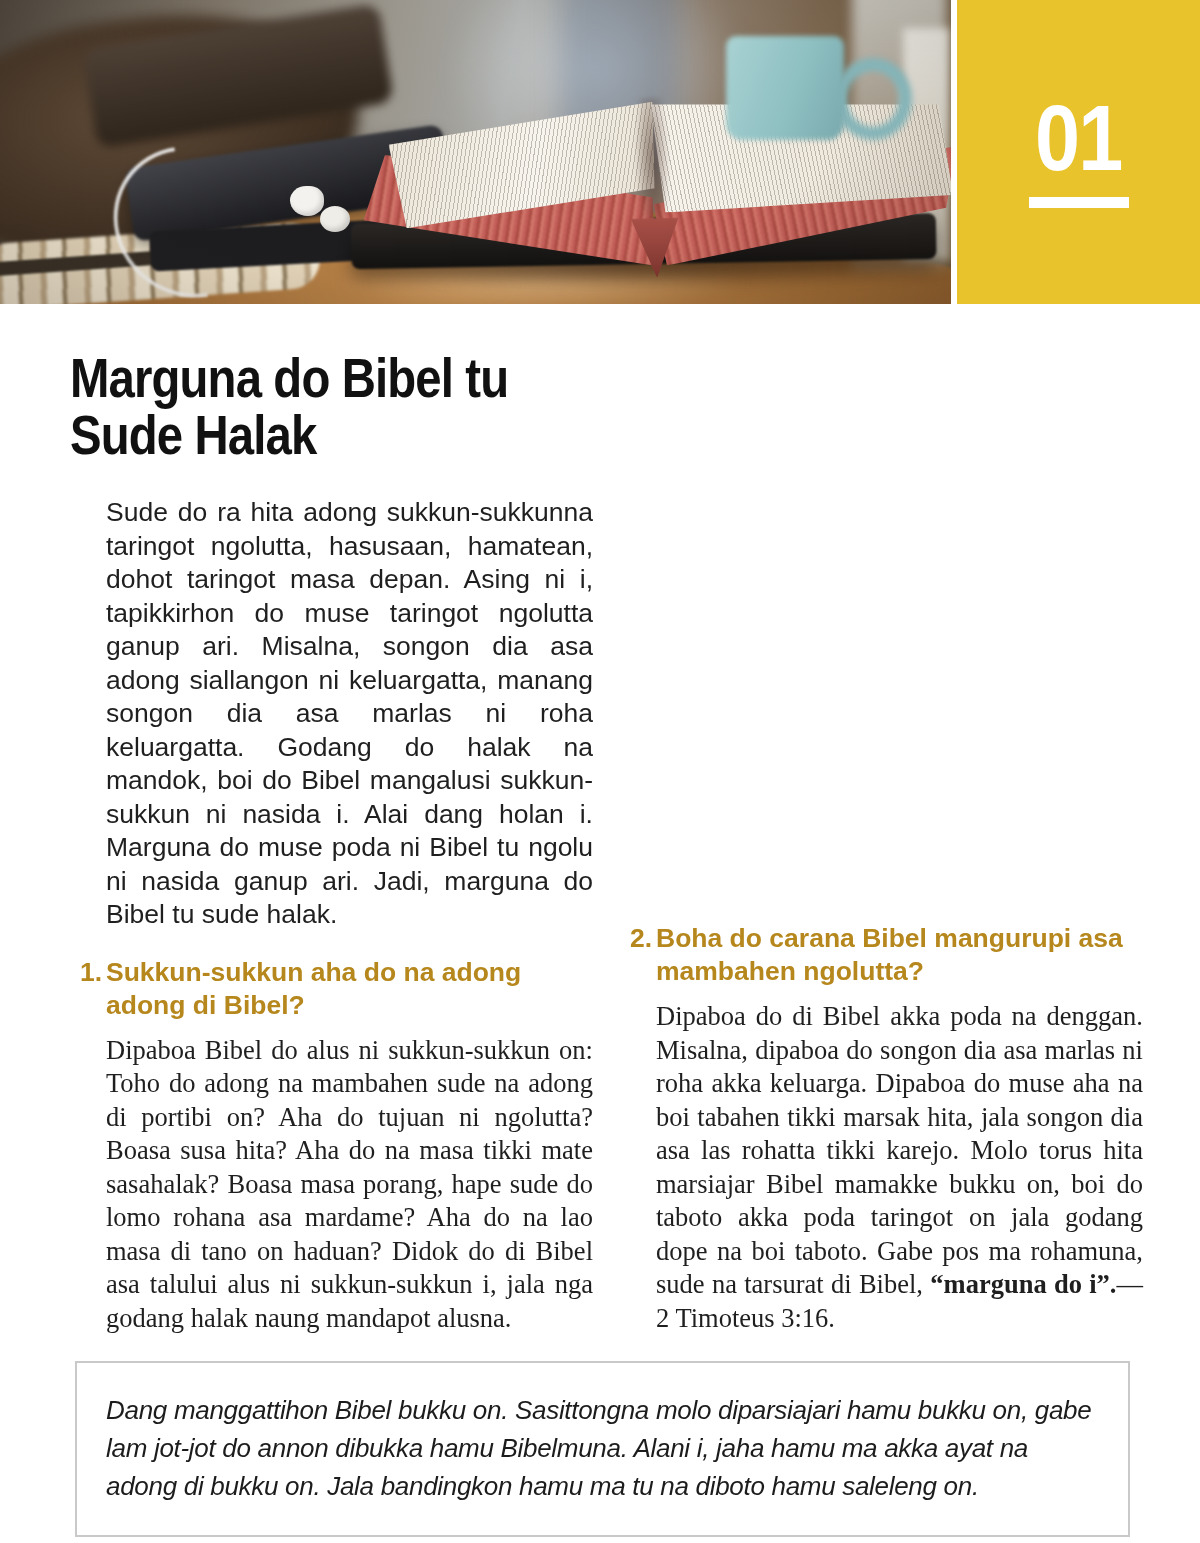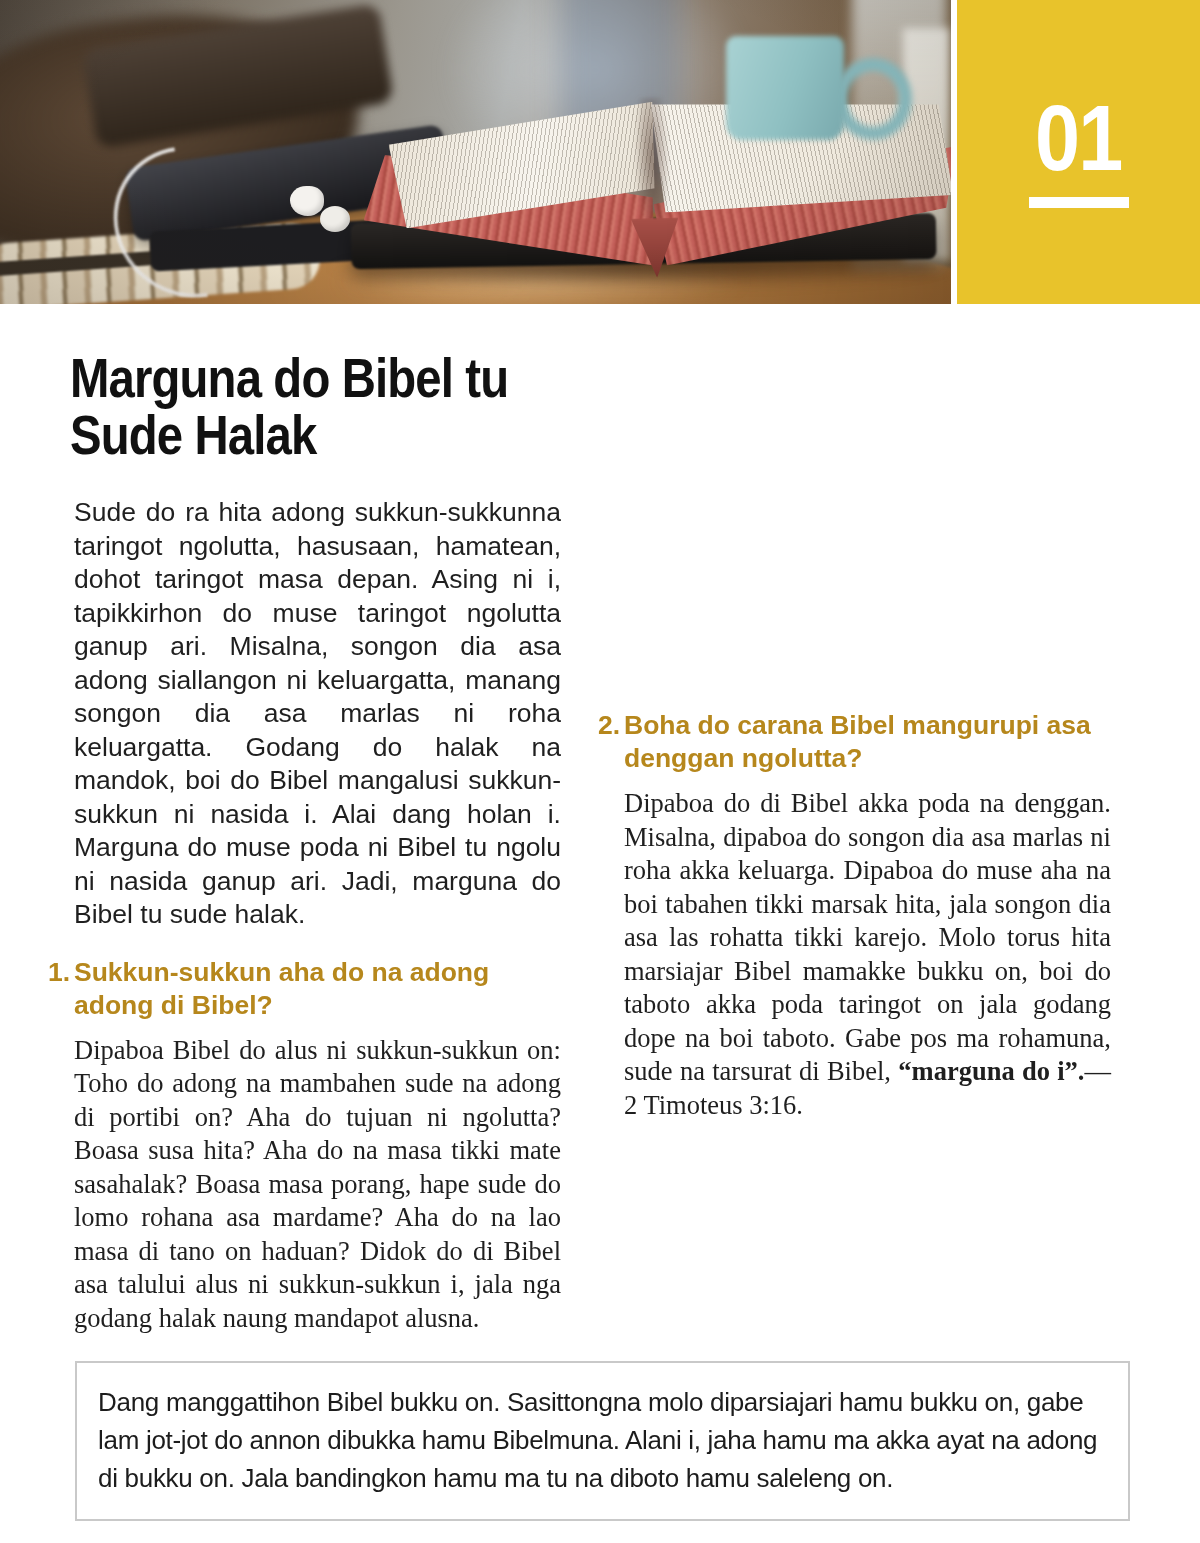--- a/index.html
+++ b/index.html
@@ -84,42 +84,42 @@
   .chapter-underline { margin-top:13px; width:100px; height:11px; background:#ffffff; }
 
   
   .title {
     margin:46px 0 0 70px; width:640px;
     font-size:55px; line-height:57px; font-weight:bold; color:#111111;
     letter-spacing:-1px; transform:scaleX(.86); transform-origin:left top;
   }
 
   
-  .columns { display:flex; gap:37px; margin:32px 65px 0 48px; min-height:688px; align-items:center; }
+  .columns { display:flex; gap:37px; margin:32px 65px 0 80px; min-height:688px; align-items:flex-end; }
   .col { width:513px; flex:none; }
   .body-par {
     margin:0 0 24px 26px; font-size:26.5px; line-height:33.5px;
     text-align:justify; color:var(--body-text,#202020);
   }
   .q-head {
     display:flex; margin:0 0 12px 0;
     color:var(--heading-gold,#b6871c); font-weight:bold; font-size:26.5px; line-height:33px;
   }
   .q-num { width:26px; flex:none; }
   .q-head-text { flex:1; }
   .q-body { margin-bottom:0;font-family:Liberation Serif, serif; }
   .bold-quote { font-weight:bold; }
 
   
   .note-box {
     margin:26px 70px 0 75px; border:2px solid var(--box-border,#c9c9c9);
     padding:20px 22px 22px 21px; background:#ffffff;
   }
   .note-text {
-    margin:0; font-size:26px; line-height:38px;
+    margin:8px; font-style:italic; font-size:26px; line-height:38px;
     letter-spacing:-0.3px; color:#1c1c1c;
   }
 </style>
 </head>
 <body>
 
 <div class="page">
 
   <div class="header">
     <div class="photo" role="img" aria-label="Open Bible with red-edged pages lying on a wooden table beside a smartphone, white earphones, folded magazines, a dark leather bag, and a light blue mug">
@@ -168,21 +168,21 @@
       <div class="q-head">
         <span class="q-num">1.</span>
         <span class="q-head-text">Sukkun-sukkun aha do na adong adong di Bibel?</span>
       </div>
       <p class="body-par q-body">Dipaboa Bibel do alus ni sukkun-sukkun on: Toho do adong na mambahen sude na adong di portibi on? Aha do tujuan ni ngolutta? Boasa susa hita? Aha do na masa tikki mate sasahalak? Boasa masa porang, hape sude do lomo rohana asa mardame? Aha do na lao masa di tano on haduan? Didok do di Bibel asa talului alus ni sukkun-sukkun i, jala nga godang halak naung mandapot alusna.</p>
     </div>
 
     <div class="col">
       <div class="q-head">
         <span class="q-num">2.</span>
-        <span class="q-head-text">Boha do carana Bibel mangurupi asa denggan ngolutta?</span>
+        <span class="q-head-text">Boha do carana Bibel mangurupi asa mambahen ngolutta?</span>
       </div>
       <p class="body-par q-body"><span>Dipaboa do di Bibel akka poda na denggan. Misalna, dipaboa do songon dia asa marlas ni roha akka keluarga. Dipaboa do muse aha na boi tabahen tikki marsak hita, jala songon dia asa las rohatta tikki karejo. Molo torus hita marsiajar Bibel mamakke bukku on, boi do taboto akka poda taringot on jala godang dope na boi taboto. Gabe pos ma rohamuna, sude na tarsurat di Bibel, </span><span class="bold-quote">“marguna do i”.</span><span>—2 Timoteus 3:16.</span></p>
     </div>
 
   </div>
 
   <div class="note-box">
     <p class="note-text">Dang manggattihon Bibel bukku on. Sasittongna molo diparsiajari hamu bukku on, gabe lam jot-jot do annon dibukka hamu Bibelmuna. Alani i, jaha hamu ma akka ayat na adong di bukku on. Jala bandingkon hamu ma tu na diboto hamu saleleng on.</p>
   </div>
 

